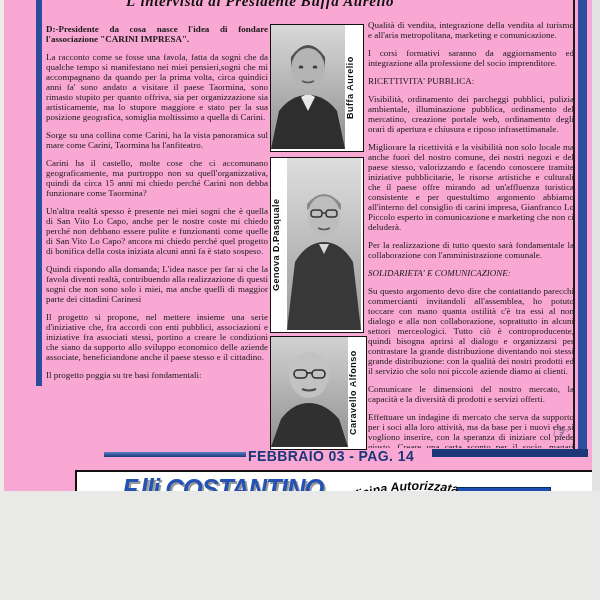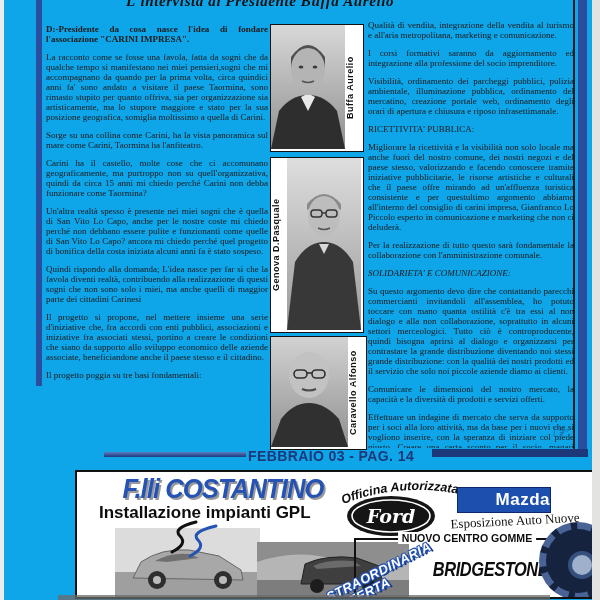--- a/index.html
+++ b/index.html
@@ -1,16 +1,16 @@
 <!DOCTYPE html>
 <html><head>
 <meta charset="utf-8">
 <style>
   html,body{margin:0;padding:0;background:#e9e9e7;}
-  #page{position:relative;width:600px;height:600px;background:#0ea5e9;overflow:hidden;
+  #page{position:relative;width:600px;height:491px;background:#f9a8d4;overflow:hidden;
         font-family:"Liberation Serif",serif;color:#1a1a1a;}
   .abs{position:absolute;}
   
   .title{top:-7px;left:50px;width:420px;text-align:center;font-size:15px;font-weight:bold;
          font-style:italic;letter-spacing:.6px;color:#111;}
   
   .rule-left{left:36px;top:0;width:6px;height:386px;background:#2b4d9e;}
   .rule-right-black{left:573px;top:0;width:2px;height:457px;background:#1b1b1b;}
   .rule-right-blue{left:578px;top:0;width:9px;height:457px;background:#2b4d9e;}
   .navy-bar{left:432px;top:449px;width:156px;height:8px;background:#1c3878;}
@@ -146,22 +146,22 @@
       <line x1="36" y1="36" x2="41" y2="36" stroke="#2e2e2e" stroke-width="1.6"></line>
       <path d="M31 52 Q38 55 45 52" stroke="#4a4a4a" fill="none" stroke-width="2"></path>
       <path d="M0 110 L10 82 Q22 66 38 66 Q54 66 68 82 L77 110 Z" fill="#303030"></path>
     </svg>
     <div class="vlabel">Caravello Alfonso</div>
   </div>
 
   <div class="abs col col-right">
     <p>Qualità di vendita, integrazione della vendita al turismo e all'aria metropolitana, marketing e comunicazione.</p>
     <p>I corsi formativi saranno da aggiornamento ed integrazione alla professione del socio imprenditore.</p>
+    <p>RICETTIVITA' PUBBLICA:</p>
     <p>Visibilità, ordinamento dei parcheggi pubblici, pulizia ambientale, illuminazione pubblica, ordinamento del mercatino, creazione portale web, ordinamento degli orari di apertura e chiusura e riposo infrasettimanale.</p>
-    <p>RICETTIVITA' PUBBLICA:</p>
     <p>Migliorare la ricettività e la visibilità non solo locale ma anche fuori del nostro comune, dei nostri negozi e del paese stesso, valorizzando e facendo conoscere tramite iniziative pubblicitarie, le risorse artistiche e culturali che il paese offre mirando ad un'affluenza turistica consistente e per questultimo argomento abbiamo all'interno del consiglio di carini impresa, Gianfranco Lo Piccolo esperto in comunicazione e marketing che non ci deluderà.</p>
     <p>Per la realizzazione di tutto questo sarà fondamentale la collaborazione con l'amministrazione comunale.</p>
     <p class="i">SOLIDARIETA' E COMUNICAZIONE:</p>
     <p>Su questo argomento devo dire che contattando parecchi commercianti invitandoli all'assemblea, ho potuto toccare con mano quanta ostilità c'è tra essi al non dialogo e alla non collaborazione, soprattutto in alcuni settori merceologici. Tutto ciò è controproducente, quindi bisogna aprirsi al dialogo e organizzarsi per contrastare la grande distribuzione diventando noi stessi grande distribuzione: con la qualità dei nostri prodotti ed il servizio che solo noi piccole aziende diamo ai clienti.</p>
     <p>Comunicare le dimensioni del nostro mercato, la capacità e la diversità di prodotti e servizi offerti.</p>
     <p>Effettuare un indagine di mercato che serva da supporto per i soci alla loro attività, ma da base per i nuovi che si vogliono inserire, con la speranza di iniziare col piede giusto. Creare una carta sconto per il socio, magari abbinandola ad una carta di credito ad uso locale, a sua volta abbinata ad una</p>
   </div>
   <div class="abs manicule">☞</div>
 
   <div class="abs foot-bar"></div>

